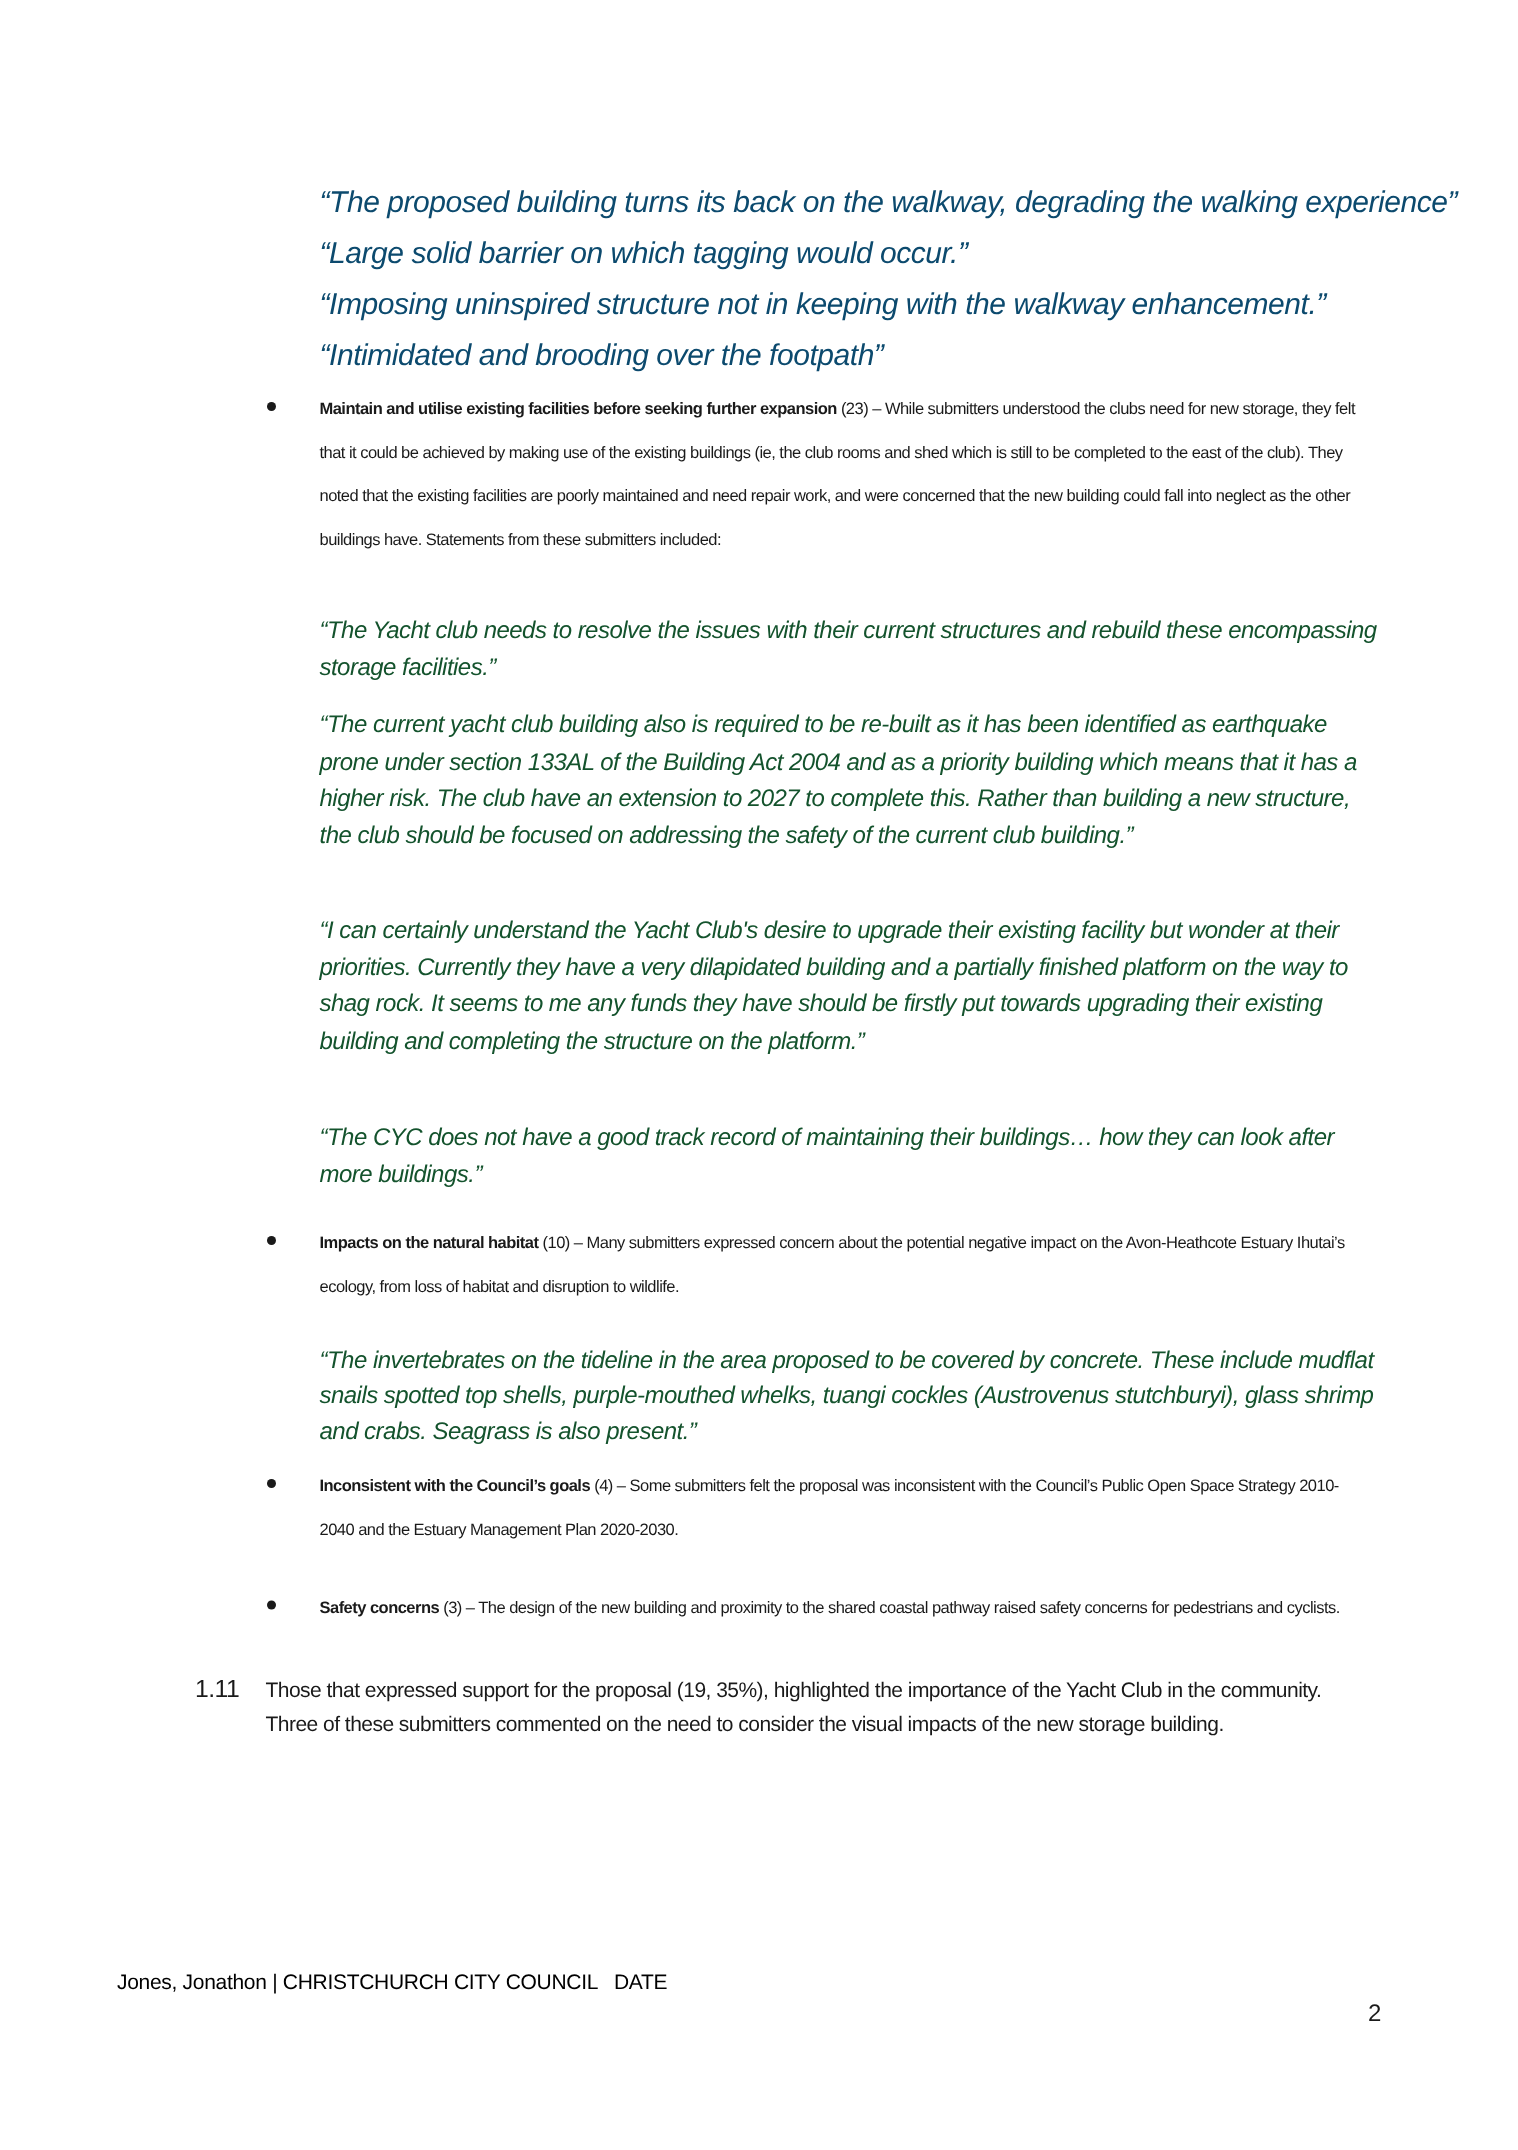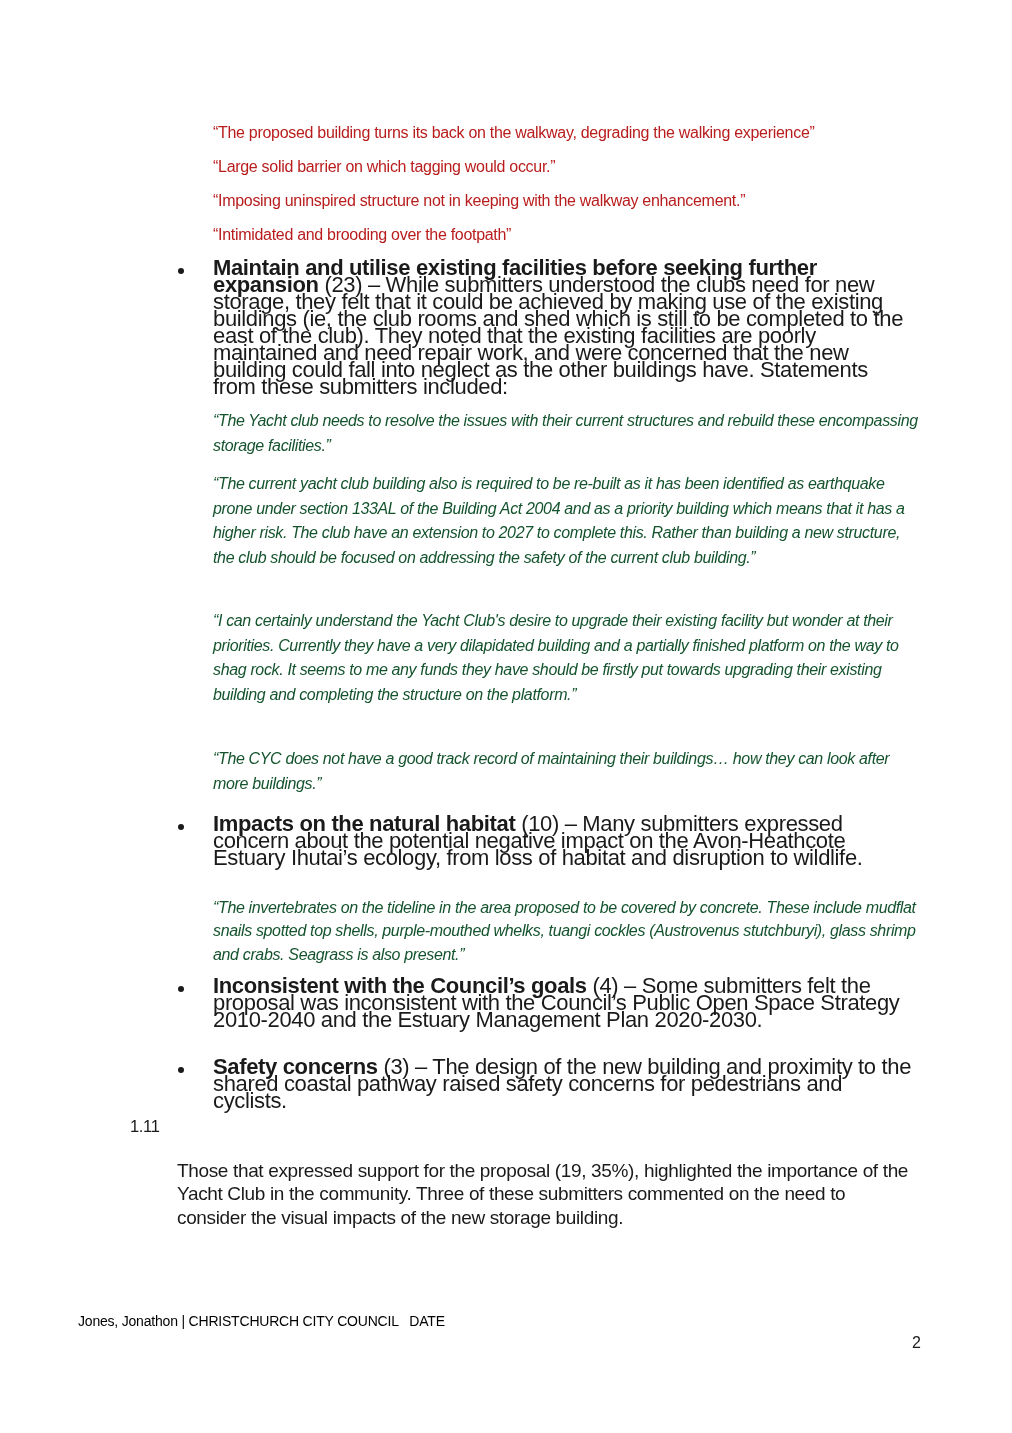--- a/index.html
+++ b/index.html
@@ -2,40 +2,40 @@
 <html><head>
   <meta charset="utf-8">
   <style>
     html, body { margin: 0; padding: 0; background: #ffffff; }
     body {
       width: 1012px; height: 1433px; position: relative; overflow: hidden;
       font-family: "Liberation Sans", sans-serif; color: #1a1a1a;
     }
     .page { position: absolute; left: 0; top: 0; width: 1012px; height: 1433px; }
     .quote {
-      position: absolute; left: 213px; font-size: 16px;
-      letter-spacing: -0.3px; color: #b91c1c; white-space: nowrap;
+      position: absolute; left: 213px; font-style: italic; font-size: 20px;
+      letter-spacing: -0.3px; color: #0c4a6e; white-space: nowrap;
     }
     .bq {
       position: absolute; left: 213px; width: 705px; font-style: italic;
       font-size: 16px; line-height: 24.6px; letter-spacing: -0.35px; color: #14532d;
     }
     .bullet-item { position: absolute; left: 170px; width: 750px; }
     .bullet-dot {
       position: absolute; left: 8px; top: 9px; width: 6px; height: 6px;
       background: #1a1a1a; border-radius: 50%;
     }
     .bullet-body {
-      position: absolute; left: 43px; width: 700px; font-size: 22px;
-      line-height: 17px; letter-spacing: -0.35px; color: #1a1a1a;
+      position: absolute; left: 43px; width: 700px; font-size: 11px;
+      line-height: 29px; letter-spacing: -0.35px; color: #1a1a1a;
     }
     .bullet-body b { font-weight: bold; }
     .para { position: absolute; left: 130px; width: 790px; }
     .para-num { position: absolute; left: 0; top: 0; font-size: 16.5px; line-height: 23.3px; letter-spacing: -0.35px; text-align: right; }
-    .para-text { position: absolute; left: 47px; width: 740px; font-size: 19px; line-height: 23.3px; letter-spacing: -0.35px; margin-top: 44px; }
+    .para-text { position: absolute; left: 47px; width: 740px; font-size: 14px; line-height: 23.3px; letter-spacing: -0.35px; }
     .footer-left {
       position: absolute; left: 78px; top: 1313px; font-size: 14px;
       color: #000000; letter-spacing: -0.2px; white-space: nowrap;
     }
     .footer-right { position: absolute; left: 912px; top: 1334px; font-size: 16px; color: #1a1a1a; }
   </style>
 </head>
 <body>
 
 <div class="page">

